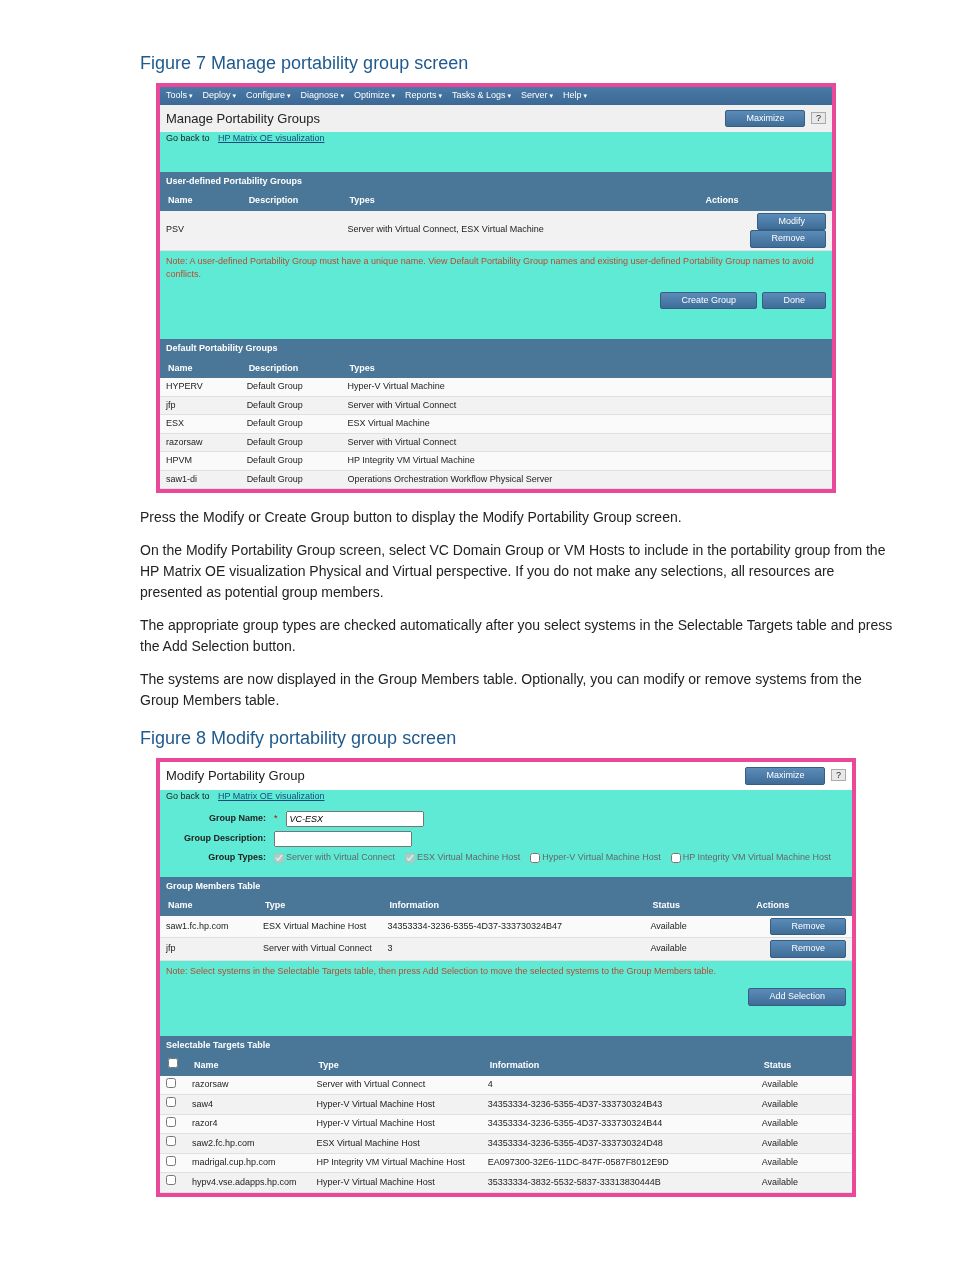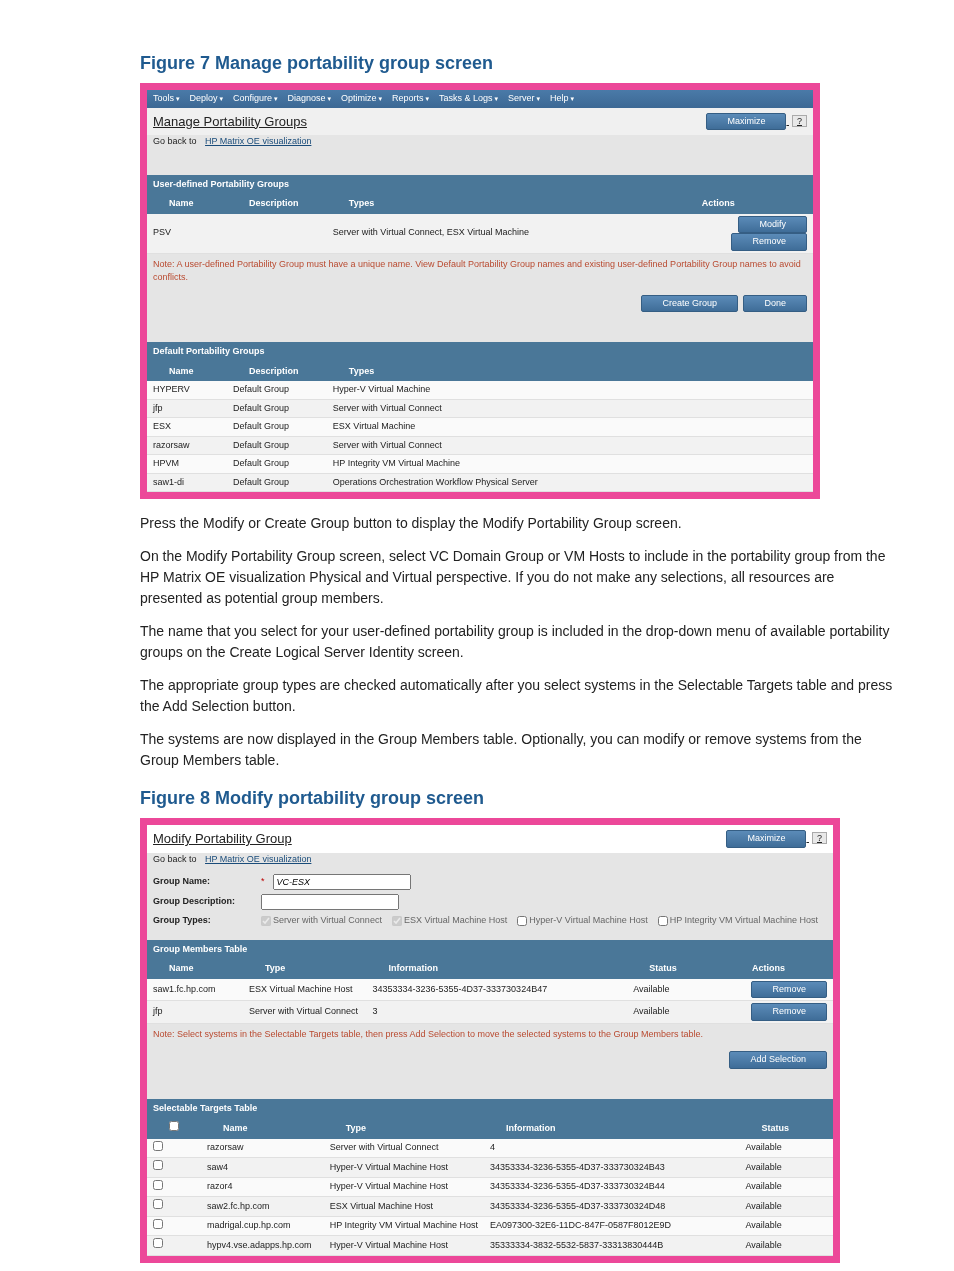--- a/index.html
+++ b/index.html
@@ -9,59 +9,59 @@
     font-size: 15px;
     line-height: 1.5;
     color: #222;
     width: 954px;
     box-sizing: border-box;
   }
   .figure-caption {
     color: #1f5a8f;
     font-family: "Arial Narrow", Arial, sans-serif;
     font-stretch: condensed;
-    font-weight: bold;
+    font-weight: normal;
     font-size: 18px;
     margin: 10px 0 6px 0;
   }
   .paragraphs {
     margin: 14px 0;
   }
   .paragraphs p {
     margin: 12px 0;
     font-family: "Arial Narrow", Arial, sans-serif;
     font-stretch: condensed;
     font-size: 14px;
   }
   .screenshot {
     width: 680px;
     box-sizing: border-box;
     font-size: 9px;
-    background: #e5e5e5;
-    border: 7px solid #ec4899;
+    background: #5eead4;
+    border: 4px solid #ec4899;
     margin-bottom: 12px;
     font-family: Arial, sans-serif;
+    margin-left: 16px;
   }
   
   .menubar {
     background: linear-gradient(#4a7aa8, #3c6894);
     color: #fff;
     padding: 2px 6px;
     display: flex;
     gap: 10px;
     font-size: 9px;
   }
   .menubar span::after { content: " ▾"; font-size: 7px; }
   .title-bar {
     display: flex;
     justify-content: space-between;
     align-items: center;
     padding: 4px 6px;
     background: #f0f0f0;
-    text-decoration: underline;
   }
   .title-bar .title { font-size: 13px; }
   .ui-btn {
     background: linear-gradient(#5b8bb8, #3f6d98);
     color: #fff;
     padding: 1px 20px;
     border-radius: 2px;
     font-size: 9px;
     border: 1px solid #355e84;
     display: inline-block;
@@ -85,34 +85,34 @@
   }
   table.ui-table {
     width: 100%;
     border-collapse: collapse;
     font-size: 9px;
   }
   table.ui-table th {
     background: #4a7798;
     color: #fff;
     text-align: left;
-    padding: 3px 22px;
+    padding: 3px 8px;
     font-weight: bold;
     font-size: 9px;
   }
   table.ui-table td {
     padding: 2px 6px;
     border-bottom: 1px solid #e0e0e0;
     background: #fafafa;
   }
   table.ui-table tr:nth-child(even) td { background: #f2f2f2; }
   .note-text { color: #b94a30; font-size: 9px; padding: 4px 6px; }
   .right-buttons { text-align: right; padding: 6px; }
   .form-row { display: flex; align-items: center; padding: 2px 6px; font-size: 9px; gap: 8px; }
-  .form-row .label { width: 100px; font-weight: bold; }
+  .form-row .label { width: 100px; font-weight: bold; text-align: right; }
   .form-row input[type="text"] { width: 130px; font-size: 9px; padding: 1px 2px; font-style: italic; }
   .chk-row { display: flex; gap: 10px; flex-wrap: wrap; }
   .chk-row label { font-size: 9px; color: #666; white-space: nowrap; display:flex; align-items:center; gap:2px;}
   input[type="checkbox"] { width:10px; height:10px; margin:0; }
   .fig7 .spacer { height: 20px; }
   .fig7 .spacer2 { height: 24px; }
   .indent { margin-left: 84px; }
 </style>
 </head>
 <body>
@@ -214,21 +214,20 @@
     <td>Default Group</td>
     <td>Operations Orchestration Workflow Physical Server</td>
           </tr>
         </tbody>
   </table>
 </div>
 
 <div class="paragraphs">
   <p>Press the Modify or Create Group button to display the Modify Portability Group screen.</p>
   <p>On the Modify Portability Group screen, select  VC Domain Group or VM Hosts to include in the portability group from the HP Matrix OE visualization Physical and Virtual perspective. If you do not make any selections, all resources are presented as potential group members.</p>
-  <p>The name that you select for your user-defined portability group is included in the drop-down menu of available portability groups on the Create Logical Server Identity screen.</p>
   <p>The appropriate group types are checked automatically after you select systems in the Selectable Targets table and press the Add Selection button.</p>
   <p>The systems are now displayed in the Group Members table. Optionally, you can modify or remove systems from the Group Members table.</p>
 </div>
 
 <div class="figure-caption">Figure 8 Modify portability group screen</div>
 
 <div class="screenshot fig8" style="width:700px;">
   <div class="title-bar" style="background:#fff;">
     <span class="title">Modify Portability Group</span>
     <span>

